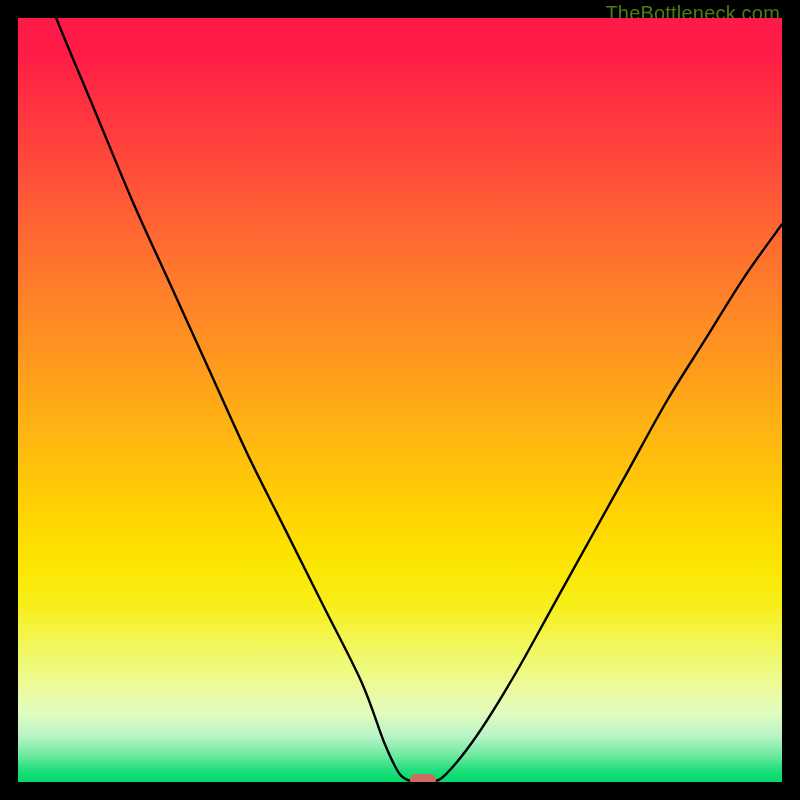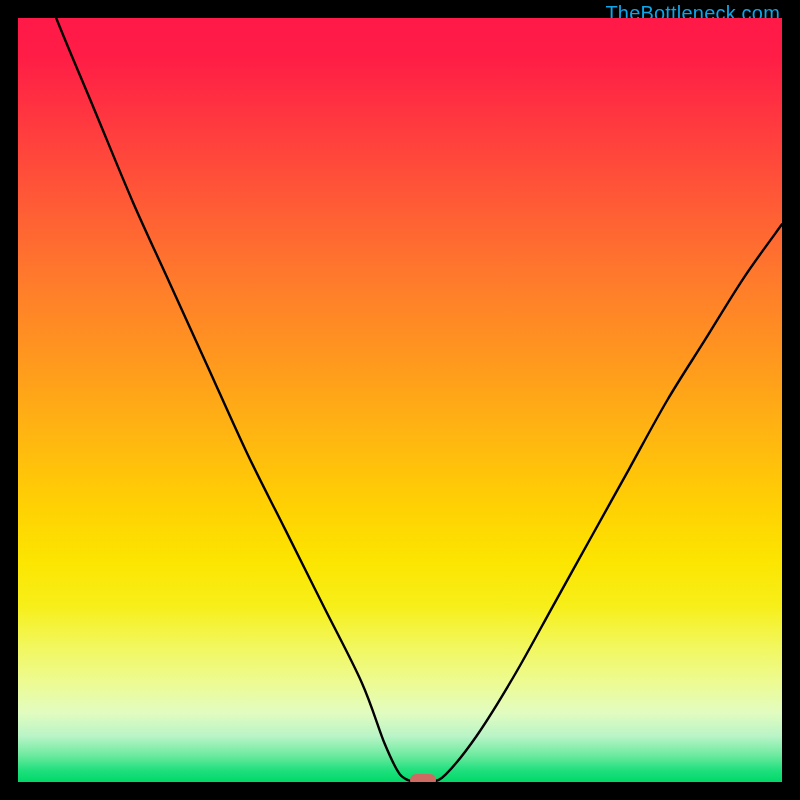--- a/index.html
+++ b/index.html
@@ -45,21 +45,21 @@
       #00d968 100%
     );
     overflow: hidden;
   }
   .attribution {
     position: absolute;
     top: 2px;
     right: 20px;
     font-size: 20px;
     font-weight: 500;
-    color: #0ea5e9;
+    color: #4d7c0f;
     letter-spacing: 0.2px;
   }
   svg.curve {
     position: absolute;
     left: 0;
     top: 0;
     width: 764px;
     height: 764px;
     overflow: visible;
   }

